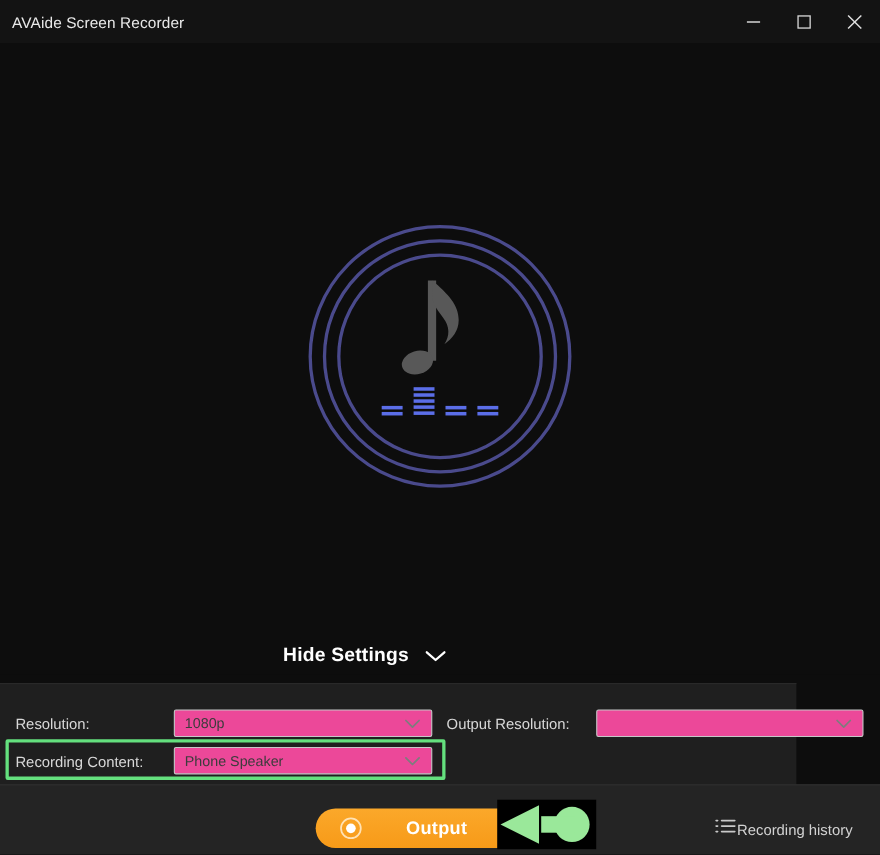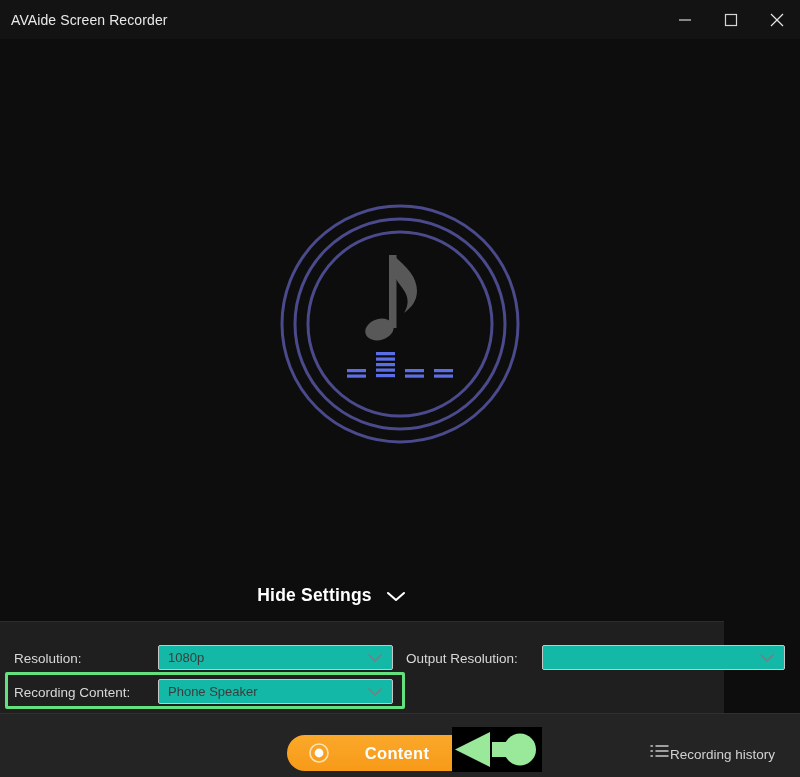--- a/index.html
+++ b/index.html
@@ -123,21 +123,21 @@
     left: 14px;
   }
   #label-output-resolution {
     position: absolute;
     left: 406px;
   }
 
   .dropdown {
     position: absolute;
     height: 25px;
-    background: #14b8a6;
+    background: #ec4899;
     border: 1px solid #c6c7c8;
     border-radius: 2px;
     display: flex;
     align-items: center;
     cursor: default;
     box-sizing: border-box;
   }
   .dropdown .dd-value {
     margin-left: 9px;
     color: #3c3c3c;
@@ -356,21 +356,21 @@
 
   <div id="bottom-bar"></div>
 
   <div id="record-button">
     <span id="record-dot-icon">
       <svg width="22" height="22" viewBox="0 0 22 22">
         <circle cx="11" cy="11" r="9" fill="none" stroke="#ffe2b5" stroke-width="1.6"></circle>
         <circle cx="11" cy="11" r="4.4" fill="#ffffff"></circle>
       </svg>
     </span>
-    <span id="record-label">Content</span>
+    <span id="record-label">Output</span>
   </div>
 
   <div id="arrow-annotation">
     <svg width="90" height="45" viewBox="0 0 90 45">
       <circle cx="68" cy="22.5" r="16" fill="#9ae89a"></circle>
       <rect x="40" y="15" width="30" height="15" fill="#9ae89a"></rect>
       <polygon points="3,22.5 38,5 38,40" fill="#9ae89a"></polygon>
     </svg>
   </div>
 

